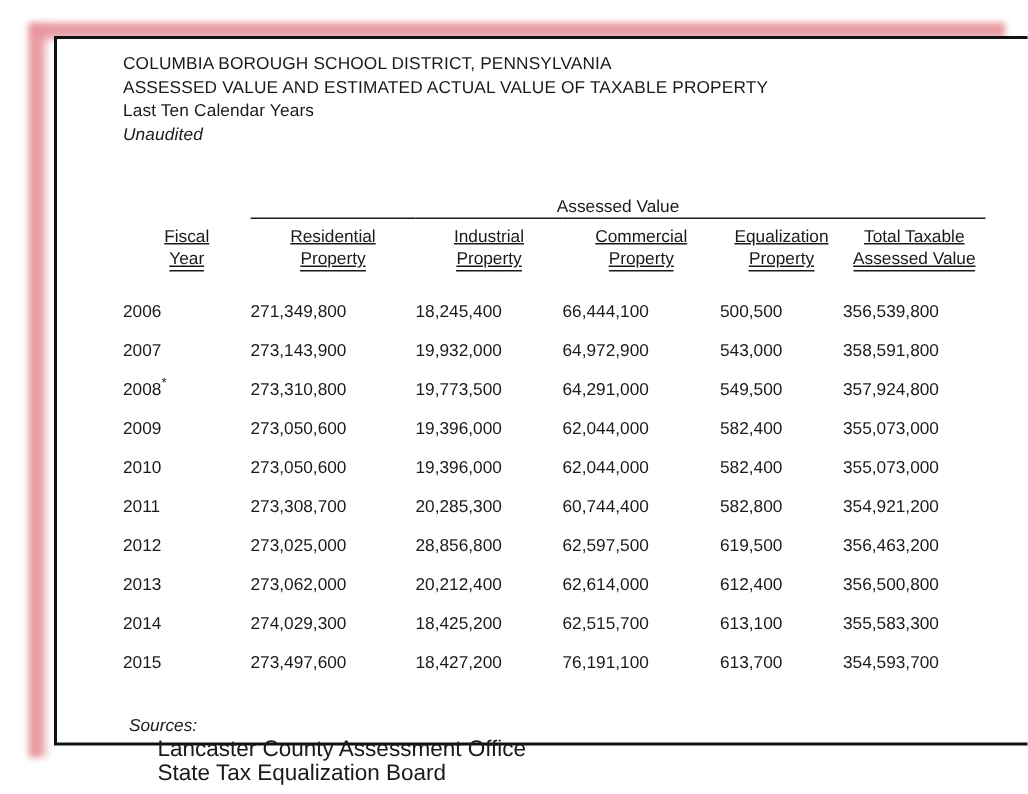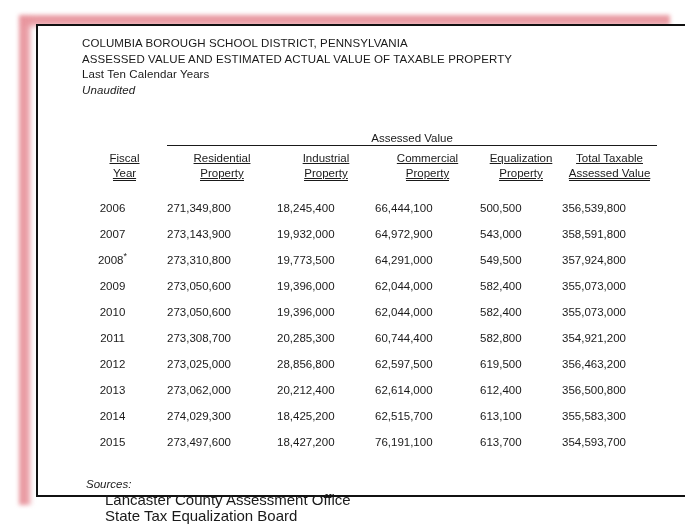--- a/index.html
+++ b/index.html
@@ -103,21 +103,21 @@
     line-height: 13px;
     text-decoration: underline;
   }
 
   tr.data-row td {
     padding-top: 12px !important;
     line-height: 14px;
   }
   tr.data-row.first td { padding-top: 20px !important; }
 
-  td.year-cell { text-align: center; padding-right: 24px !important; }
+  td.year-cell { text-align: left; padding-right: 24px !important; }
   td.num-cell  { text-align: left; padding-right: 4px !important; }
   td.num-cell.tot { padding-right: 0px !important; }
 
   sup.star {
     font-size: 9px;
     vertical-align: super;
     line-height: 0;
   }
 
   

